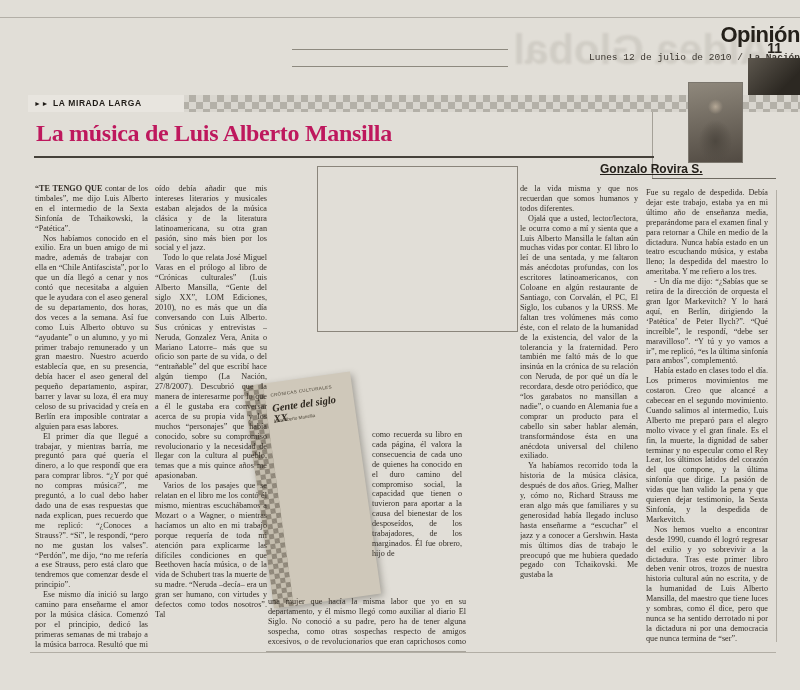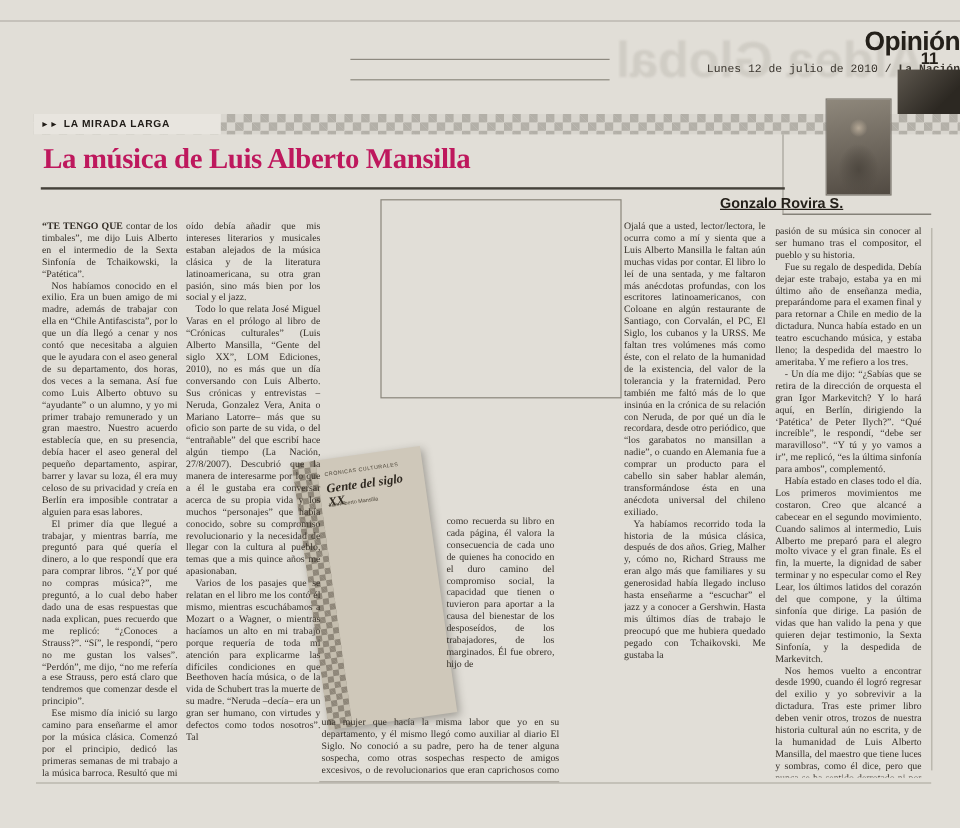--- a/index.html
+++ b/index.html
@@ -193,26 +193,26 @@
 
 <div class="abs col mid-a">
   <p>como recuerda su libro en cada página, él valora la consecuencia de cada uno de quienes ha conocido en el duro camino del compromiso social, la capacidad que tienen o tuvieron para aportar a la causa del bienestar de los desposeídos, de los trabajadores, de los marginados. Él fue obrero, hijo de</p>
 </div>
 
 <div class="abs col mid-b">
   <p>una mujer que hacía la misma labor que yo en su departamento, y él mismo llegó como auxiliar al diario El Siglo. No conoció a su padre, pero ha de tener alguna sospecha, como otras sospechas respecto de amigos excesivos, o de revolucionarios que eran caprichosos como el más burgués; defectos humanos que considera parte</p>
 </div>
 
 <div class="abs col c4">
+  <p>de la vida misma y que nos recuerdan que somos humanos y todos diferentes.</p>
   <p>Ojalá que a usted, lector/lectora, le ocurra como a mí y sienta que a Luis Alberto Mansilla le faltan aún muchas vidas por contar. El libro lo leí de una sentada, y me faltaron más anécdotas profundas, con los escritores latinoamericanos, con Coloane en algún restaurante de Santiago, con Corvalán, el PC, El Siglo, los cubanos y la URSS. Me faltan tres volúmenes más como éste, con el relato de la humanidad de la existencia, del valor de la tolerancia y la fraternidad. Pero también me faltó más de lo que insinúa en la crónica de su relación con Neruda, de por qué un día le recordara, desde otro periódico, que “los garabatos no mansillan a nadie”, o cuando en Alemania fue a comprar un producto para el cabello sin saber hablar alemán, transformándose ésta en una anécdota universal del chileno exiliado.</p>
   <p>Ya habíamos recorrido toda la historia de la música clásica, después de dos años. Grieg, Malher y, cómo no, Richard Strauss me eran algo más que familiares y su generosidad había llegado incluso hasta enseñarme a “escuchar” el jazz y a conocer a Gershwin. Hasta mis últimos días de trabajo le preocupó que me hubiera quedado pegado con Tchaikovski. Me gustaba la</p>
 </div>
 
 <div class="abs col c5">
-  <p>pasión de su música sin conocer al ser humano tras el compositor, el pueblo y su historia.</p>
   <p>Fue su regalo de despedida. Debía dejar este trabajo, estaba ya en mi último año de enseñanza media, preparándome para el examen final y para retornar a Chile en medio de la dictadura. Nunca había estado en un teatro escuchando música, y estaba lleno; la despedida del maestro lo ameritaba. Y me refiero a los tres.</p>
   <p>- Un día me dijo: “¿Sabías que se retira de la dirección de orquesta el gran Igor Markevitch? Y lo hará aquí, en Berlín, dirigiendo la ‘Patética’ de Peter Ilych?”. “Qué increíble”, le respondí, “debe ser maravilloso”. “Y tú y yo vamos a ir”, me replicó, “es la última sinfonía para ambos”, complementó.</p>
   <p>Había estado en clases todo el día. Los primeros movimientos me costaron. Creo que alcancé a cabecear en el segundo movimiento. Cuando salimos al intermedio, Luis Alberto me preparó para el alegro molto vivace y el gran finale. Es el fin, la muerte, la dignidad de saber terminar y no especular como el Rey Lear, los últimos latidos del corazón del que compone, y la última sinfonía que dirige. La pasión de vidas que han valido la pena y que quieren dejar testimonio, la Sexta Sinfonía, y la despedida de Markevitch.</p>
   <p>Nos hemos vuelto a encontrar desde 1990, cuando él logró regresar del exilio y yo sobrevivir a la dictadura. Tras este primer libro deben venir otros, trozos de nuestra historia cultural aún no escrita, y de la humanidad de Luis Alberto Mansilla, del maestro que tiene luces y sombras, como él dice, pero que nunca se ha sentido derrotado ni por la dictadura ni por una democracia que nunca termina de “ser”.</p>
 </div>
 
 <div class="abs right-vline"></div>
 <div class="abs mid-b-rule"></div>
 <div class="abs bottom-rule"></div>
 

